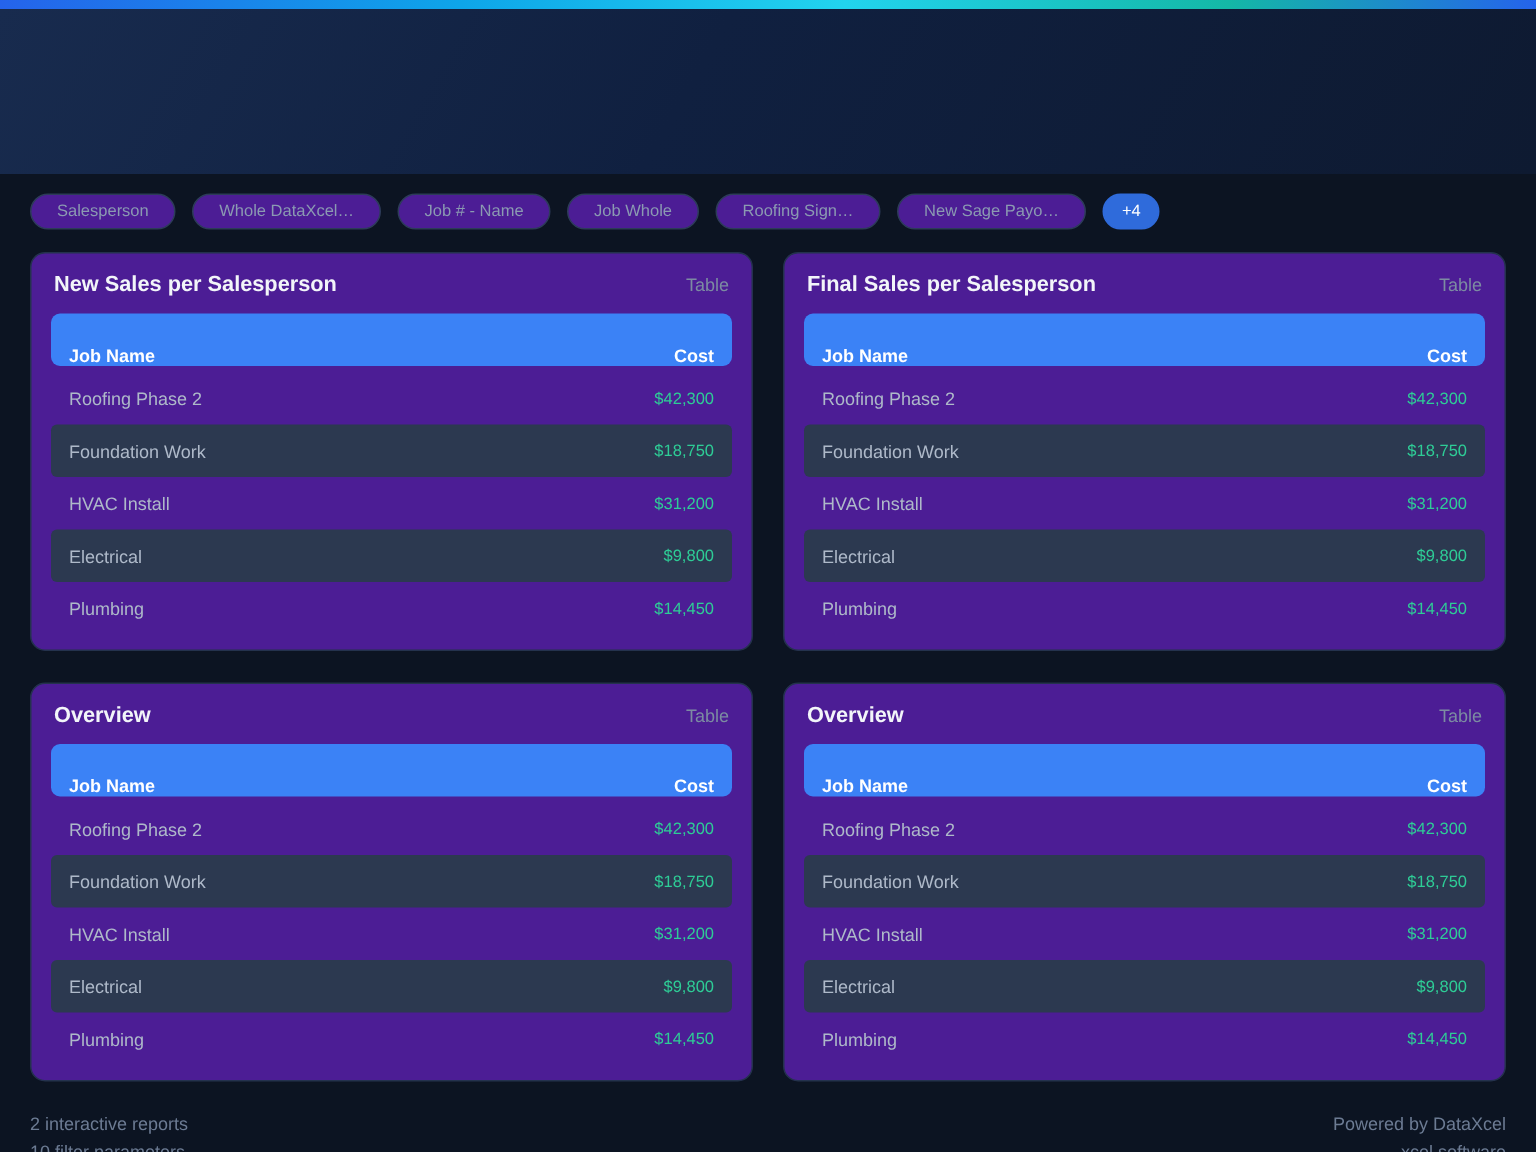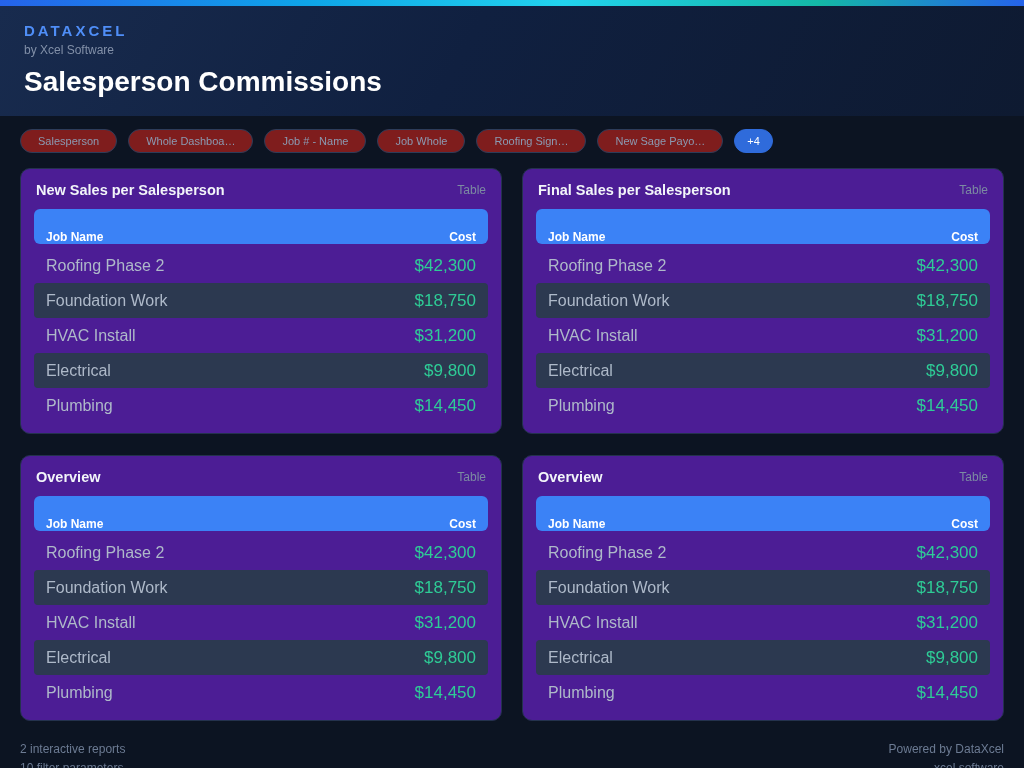--- a/index.html
+++ b/index.html
@@ -39,21 +39,21 @@
     margin-top:44px;
   }
   .filter-bar {
     display:flex;
     align-items:center;
     gap:11px;
     padding:13px 20px 9px 20px;
   }
   .chip {
     border:1px solid #2d3c59;
-    background:#7f1d1d;
+    background:#4c1d95;
     color:#8b9ab2;
     font-size:11px;
     padding:5px 17px;
     border-radius:12px;
     white-space:nowrap;
     cursor:pointer;
   }
   .chip-more {
     background:#2f6bdb;
     border:1px solid #2f6bdb;
@@ -95,48 +95,43 @@
   .tr {
     display:flex;
     justify-content:space-between;
     align-items:center;
     height:35px;
     padding:0 12px;
     border-radius:4px;
     cursor:pointer;
   }
   .tbody .tr:nth-child(even) { background:#2c3950; }
-  .td-job { color:#aeb9c9; font-size:16px; }
-  .td-cost { color:#2ecc96; font-size:17px; }
+  .td-job { color:#aeb9c9; font-size:12px; }
+  .td-cost { color:#2ecc96; font-size:11px; }
   .footer {
     display:flex;
     justify-content:space-between;
     padding:11px 20px 0 20px;
     font-size:12px;
     color:#6c7b93;
     line-height:1.55;
   }
   .footer-right { text-align:right; }
 </style>
 </head>
 <body>
 
 <div class="accent-bar"></div>
 
 <header class="header">
-  <div>
-    <div class="brand-name">DATAXCEL</div>
-    <div class="brand-sub">by Xcel Software</div>
-    <h1 class="page-title">Salesperson Commissions</h1>
-  </div>
 </header>
 
 <nav class="filter-bar">
   <button class="chip">Salesperson</button>
-  <button class="chip">Whole Dashboa…</button>
+  <button class="chip">Whole DataXcel…</button>
   <button class="chip">Job # - Name</button>
   <button class="chip">Job Whole</button>
   <button class="chip">Roofing Sign…</button>
   <button class="chip">New Sage Payo…</button>
   <button class="chip chip-more">+4</button>
 </nav>
 
 <main class="grid">
 
   <section class="card">

